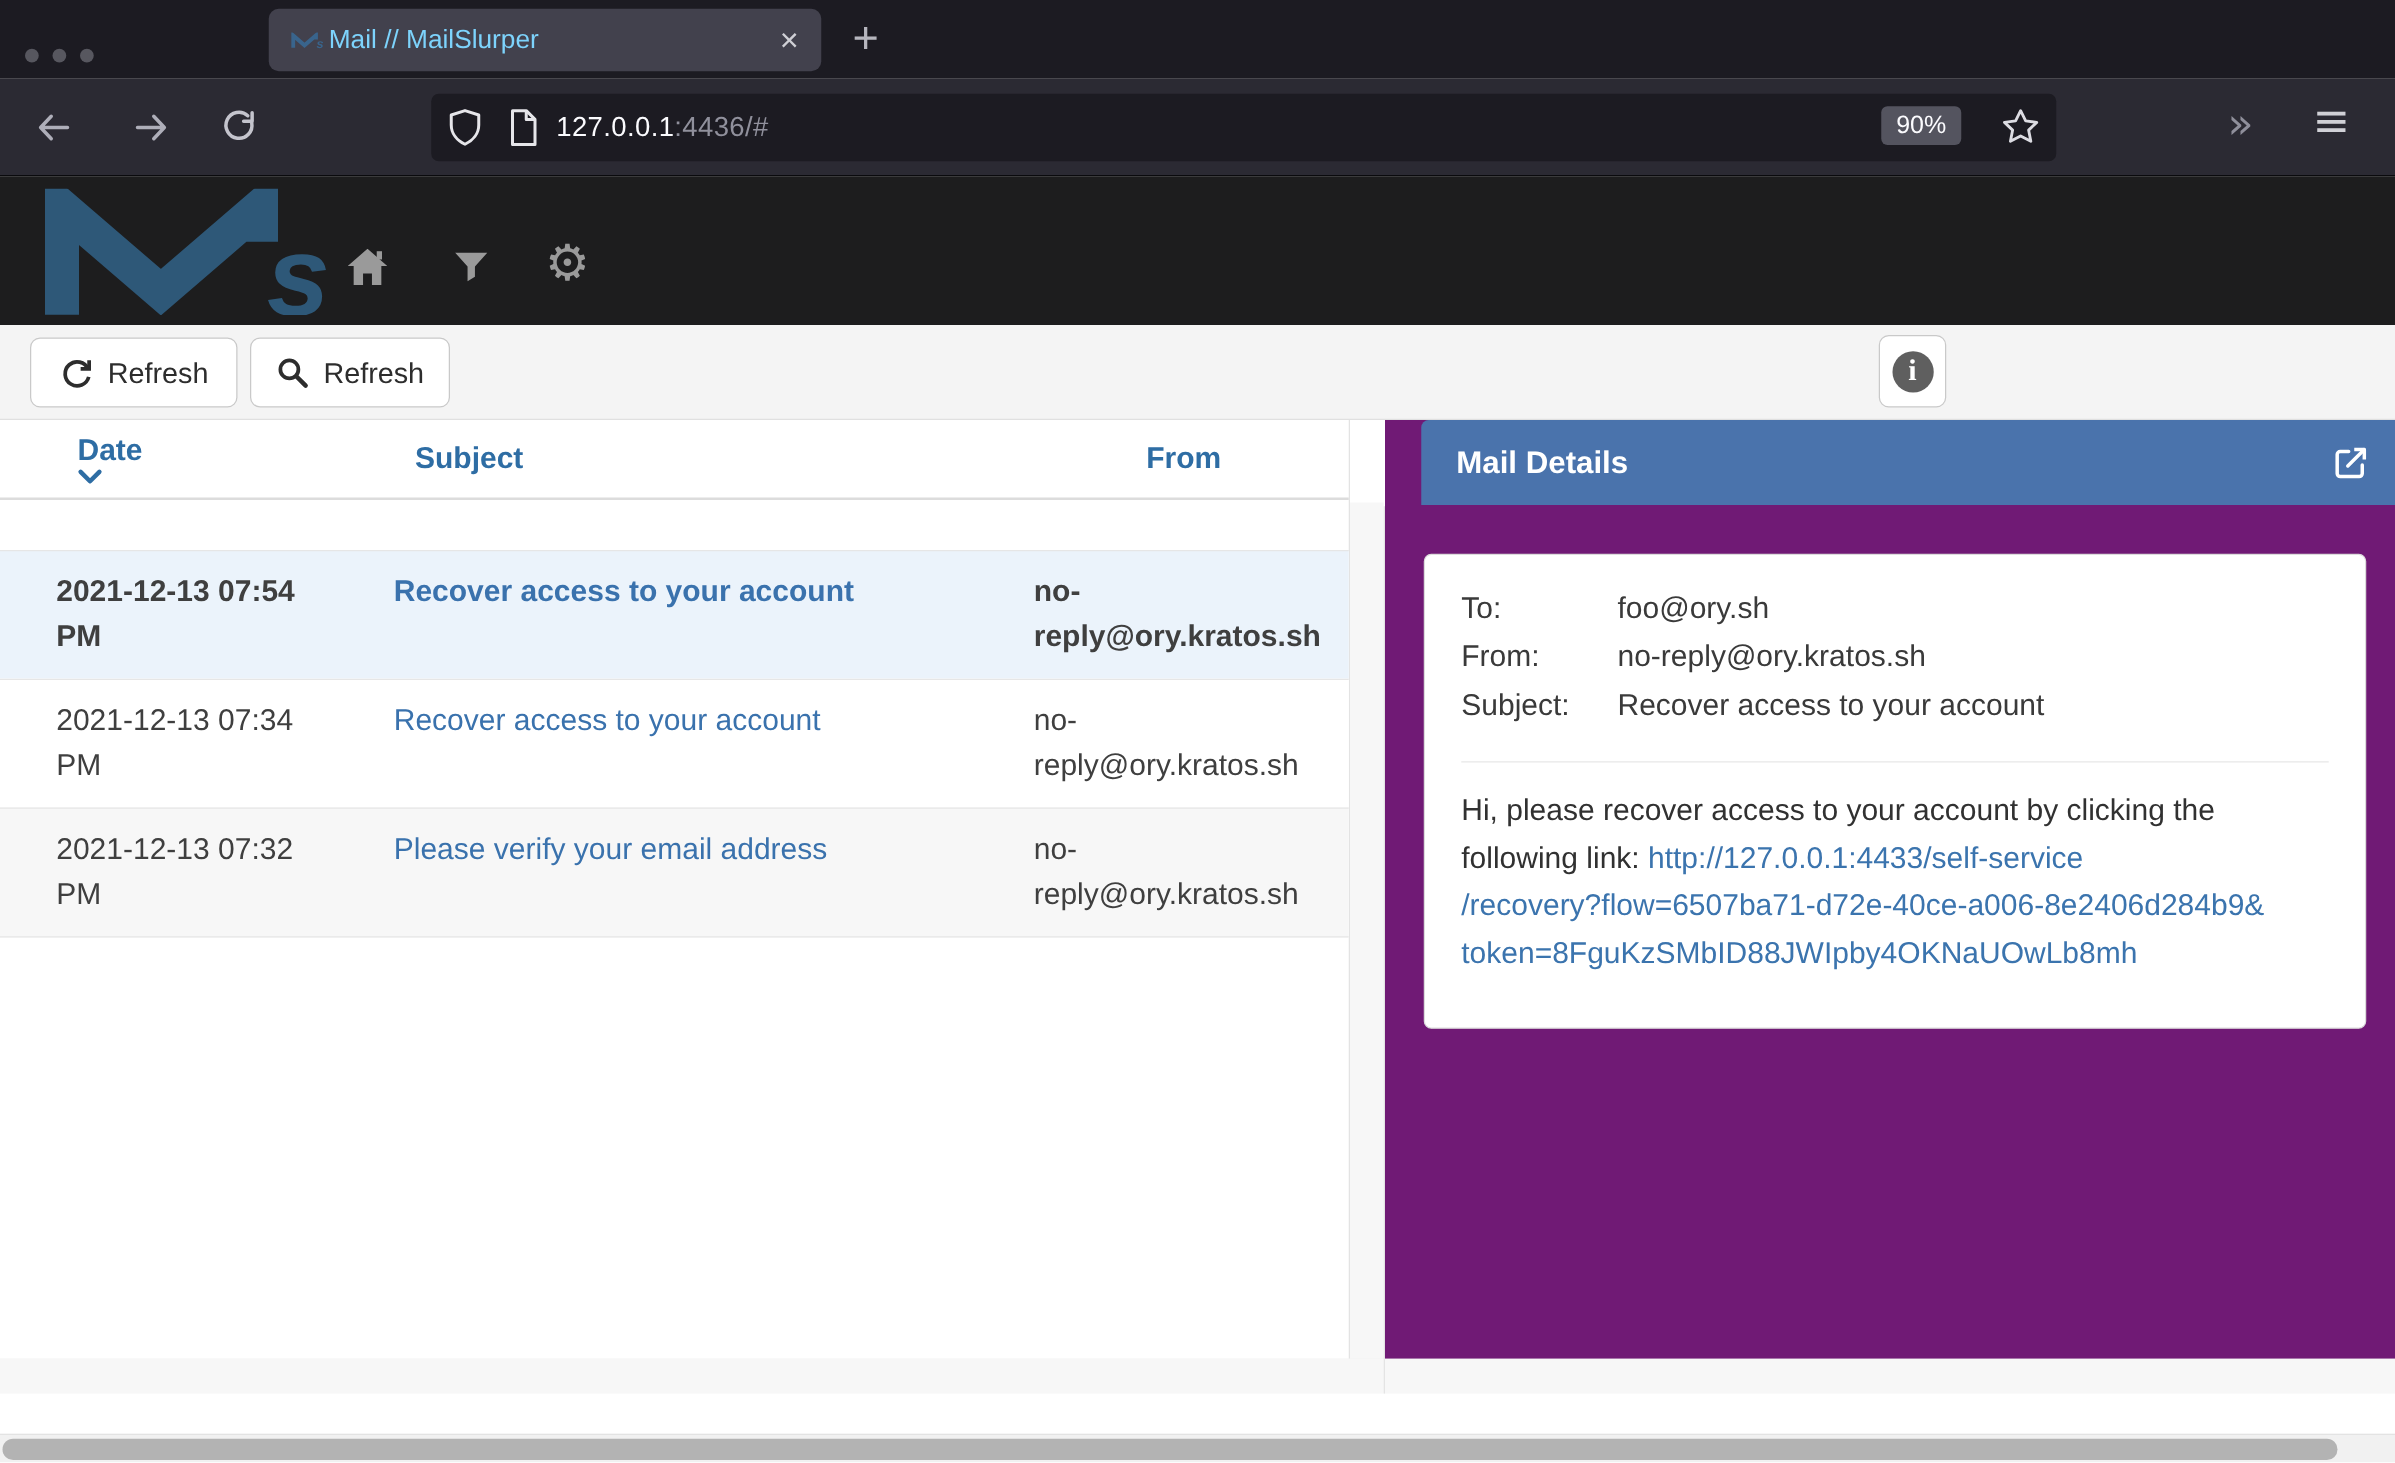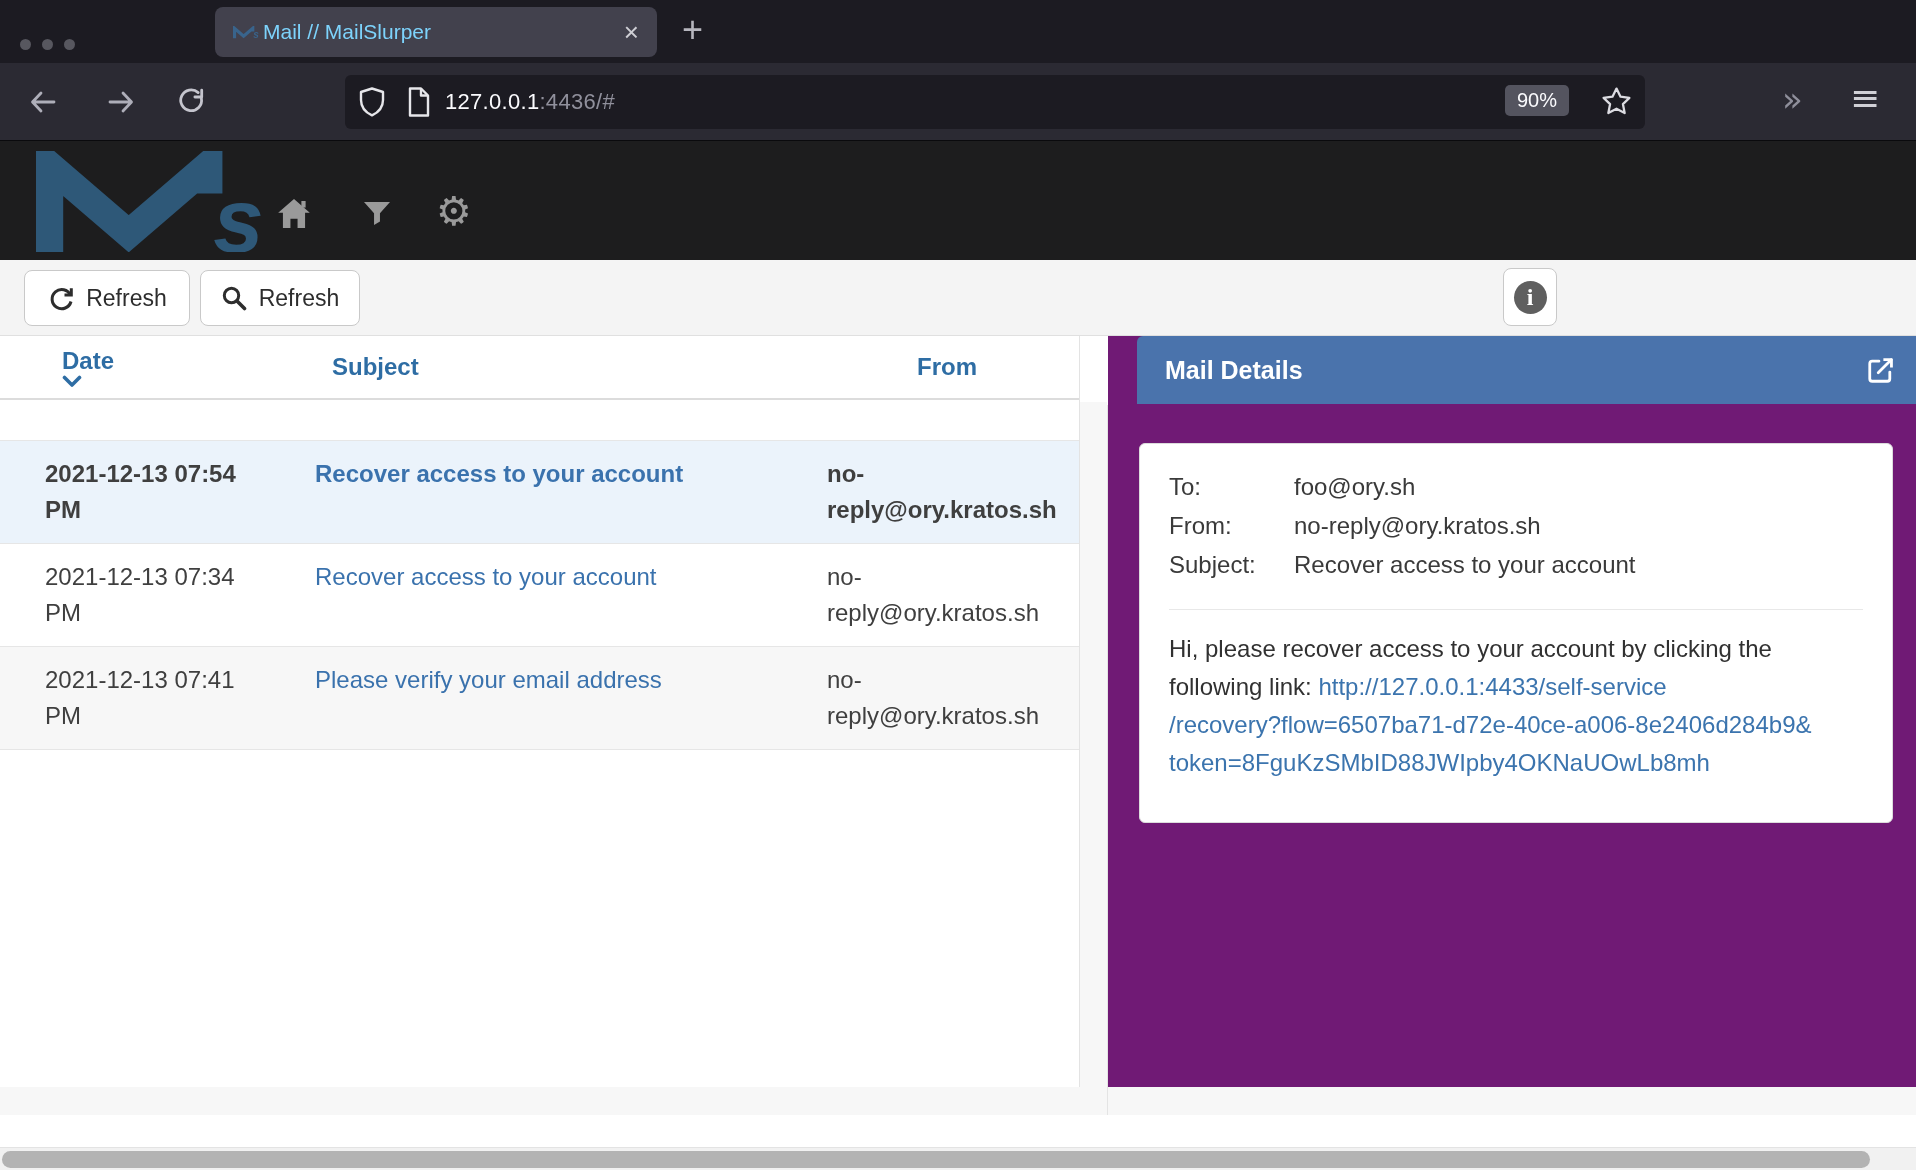--- a/index.html
+++ b/index.html
@@ -222,21 +222,21 @@
           <div class="cell-date">2021-12-13 07:54 PM</div>
           <div><a class="subject-link" href="#">Recover access to your account</a></div>
           <div class="cell-from">no-reply@ory.kratos.sh</div>
         </div>
         <div class="mrow">
           <div class="cell-date">2021-12-13 07:34 PM</div>
           <div><a class="subject-link" href="#">Recover access to your account</a></div>
           <div class="cell-from">no-reply@ory.kratos.sh</div>
         </div>
         <div class="mrow alt">
-          <div class="cell-date">2021-12-13 07:41 PM</div>
+          <div class="cell-date">2021-12-13 07:32 PM</div>
           <div><a class="subject-link" href="#">Please verify your email address</a></div>
           <div class="cell-from">no-reply@ory.kratos.sh</div>
         </div>
       </div>
     </div>
 
     <div class="gutter"></div>
     <div class="vdivider"></div>
 
     <div class="detailpane">

